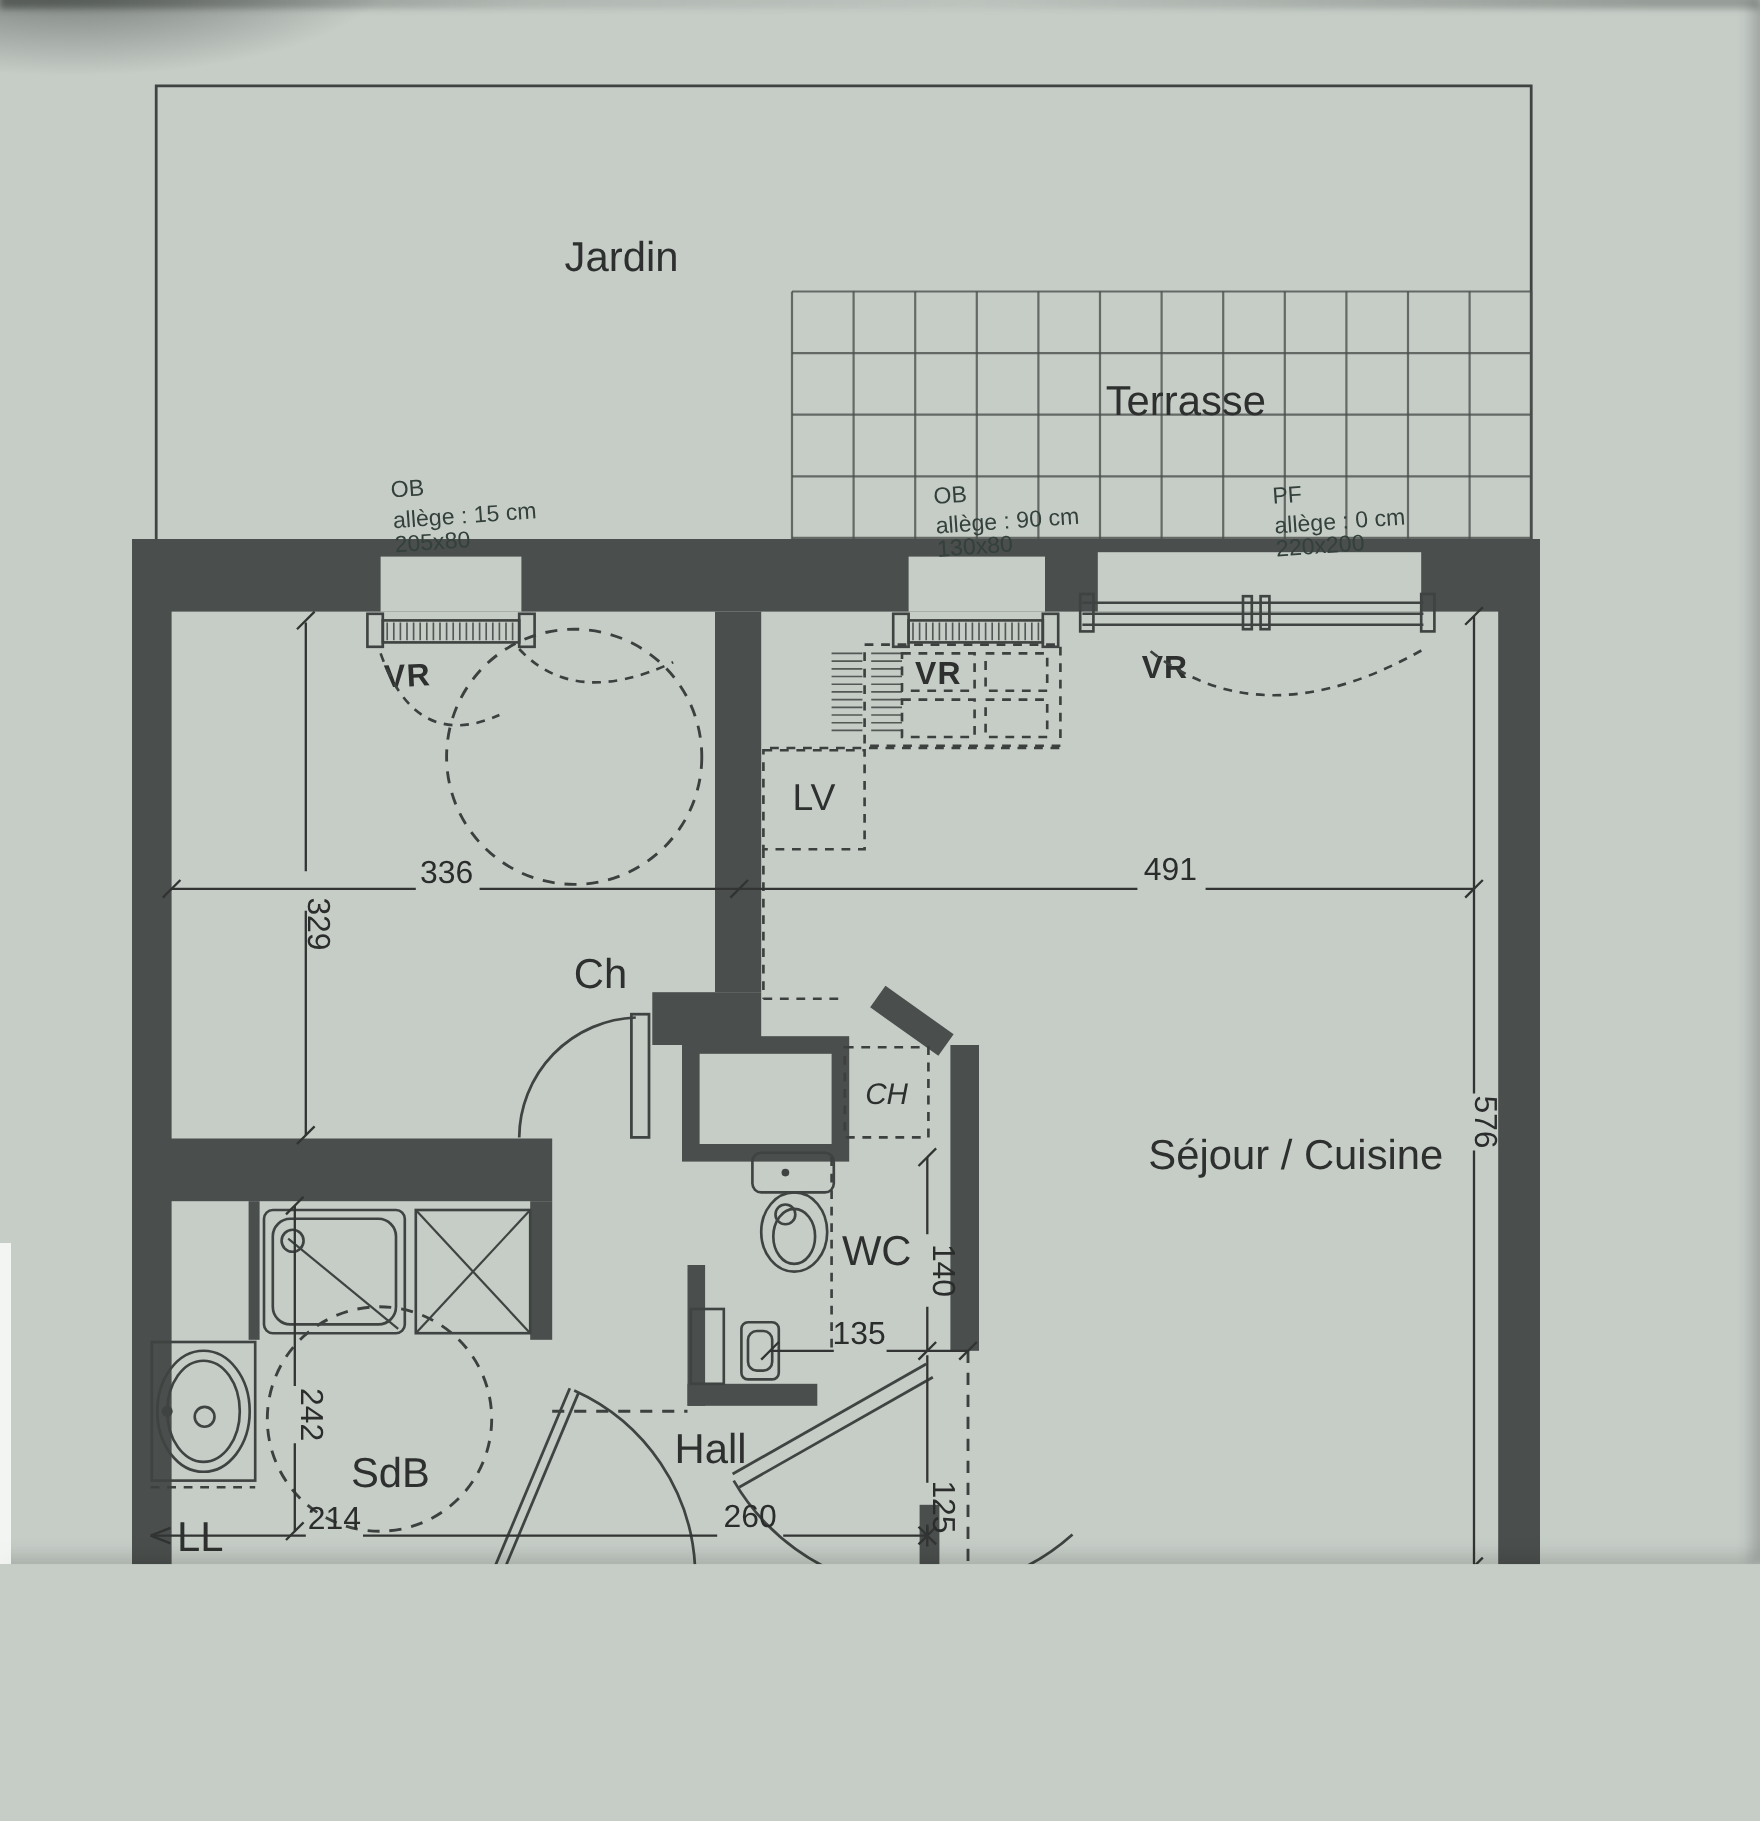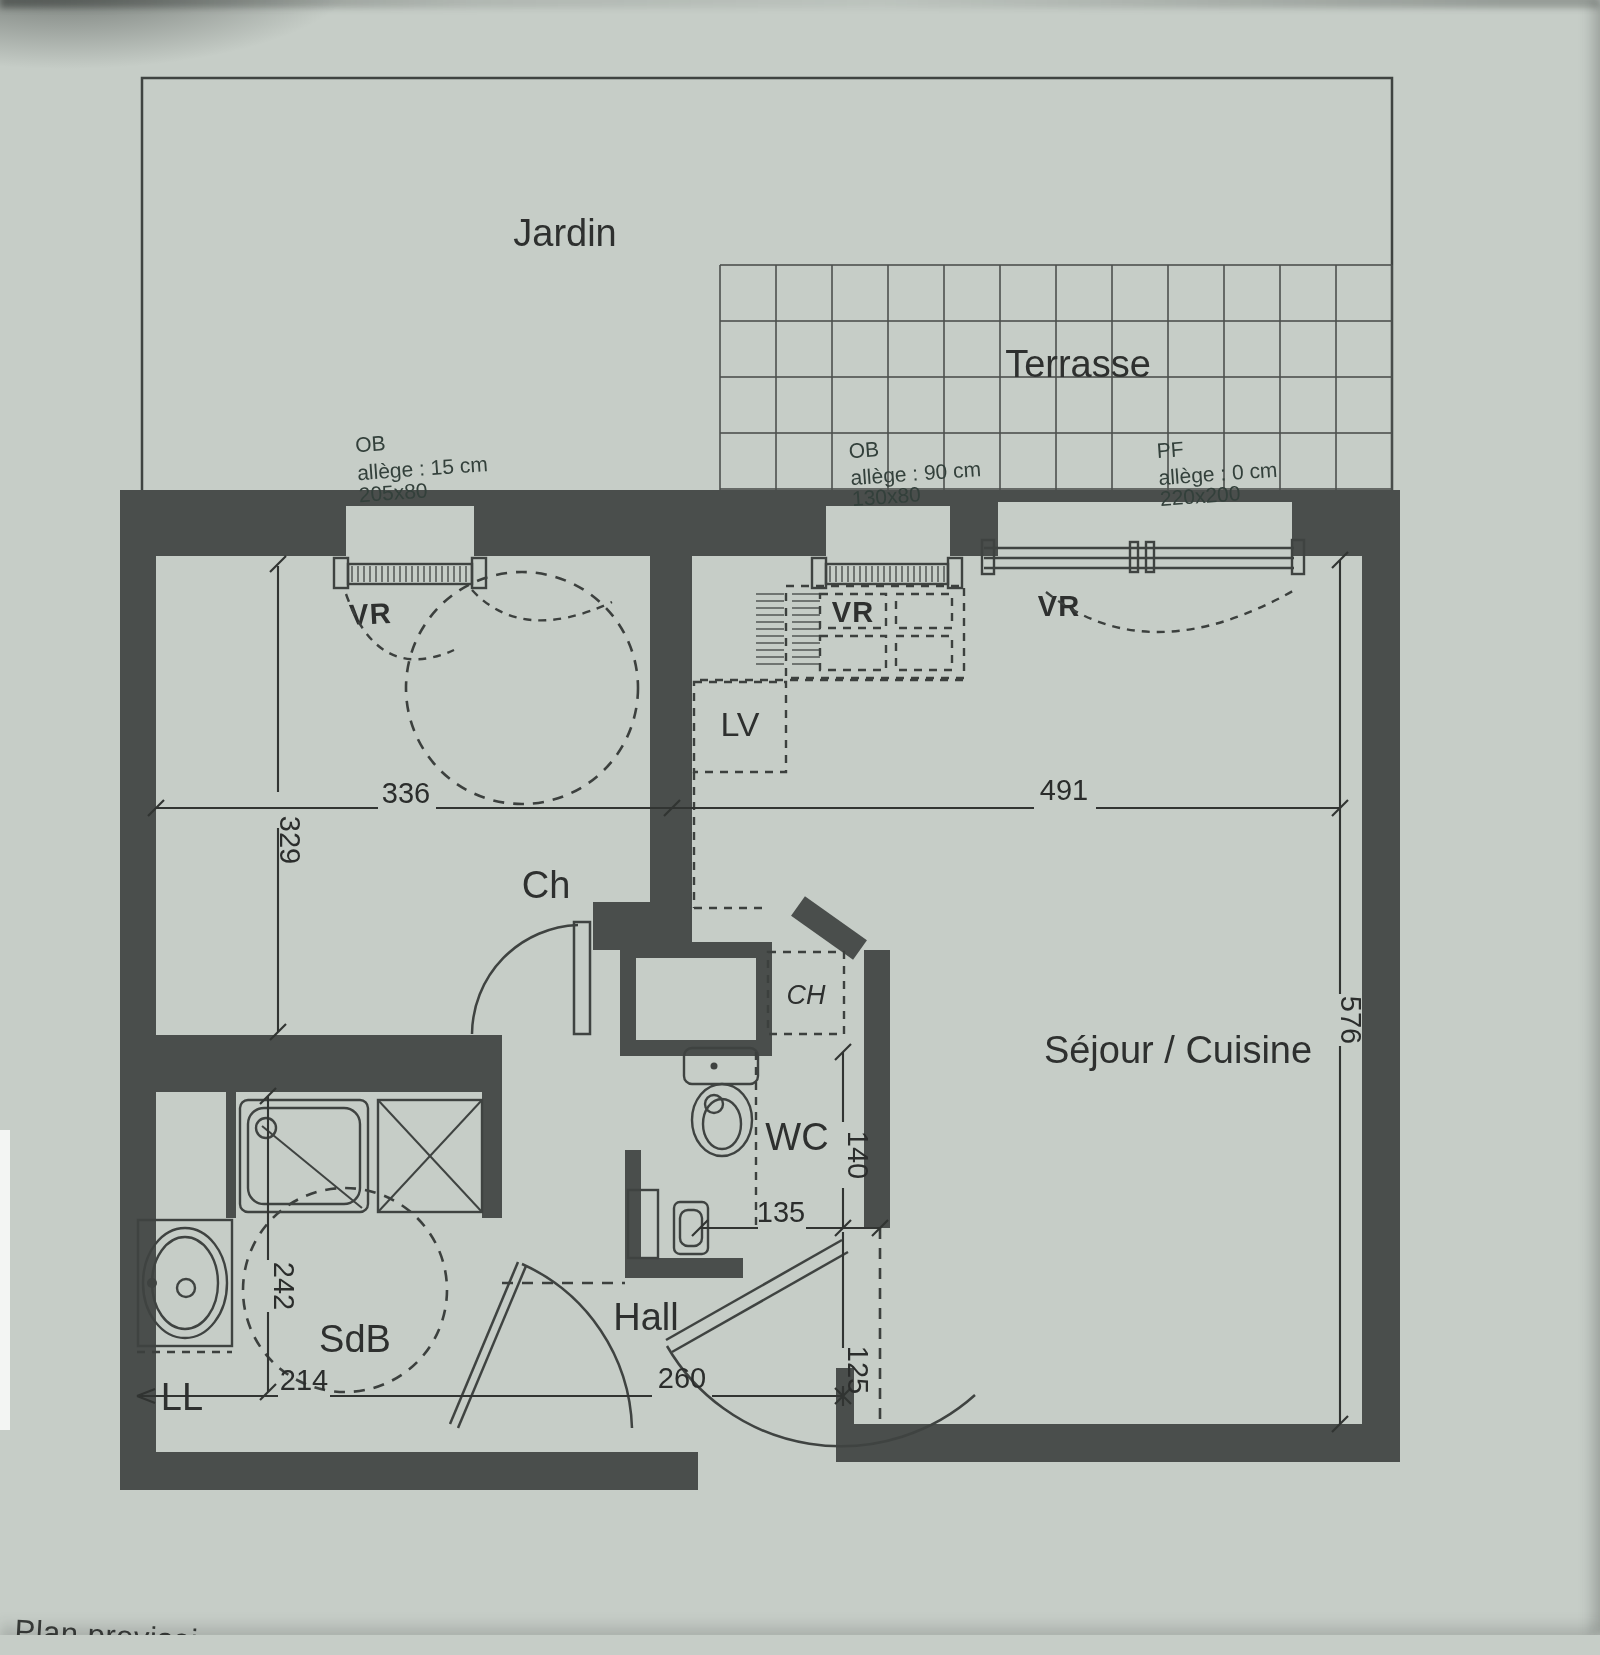--- a/index.html
+++ b/index.html
@@ -1,16 +1,16 @@
 <!DOCTYPE html>
 <html><head>
 <meta charset="utf-8">
 <style>
   html,body{margin:0;padding:0;background:#c6cdc7;}
-  #scan{position:relative;width:1600px;height:1635px;background:#c6cdc7;overflow:hidden;
+  #scan{position:relative;width:1600px;height:1422px;background:#c6cdc7;overflow:hidden;
         font-family:"Liberation Sans",sans-serif;}
   svg{position:absolute;left:0;top:0;}
   svg text{fill:#2e302f;font-family:"Liberation Sans",sans-serif;}
   .wall{fill:#4a4e4c;stroke:none;}
   .thin{stroke:#3f4341;stroke-width:2.5;fill:none;}
   .thin2{stroke:#3f4341;stroke-width:2;fill:none;}
   .sym{stroke:#3f4341;stroke-width:2.4;fill:none;}
   .hatch{stroke:#3f4341;stroke-width:1.5;fill:none;opacity:.85;}
   .dash{stroke:#3c403e;stroke-width:2.6;fill:none;stroke-dasharray:11 9;}
   .dashf{stroke:#3c403e;stroke-width:2.4;fill:none;stroke-dasharray:8 7;}

